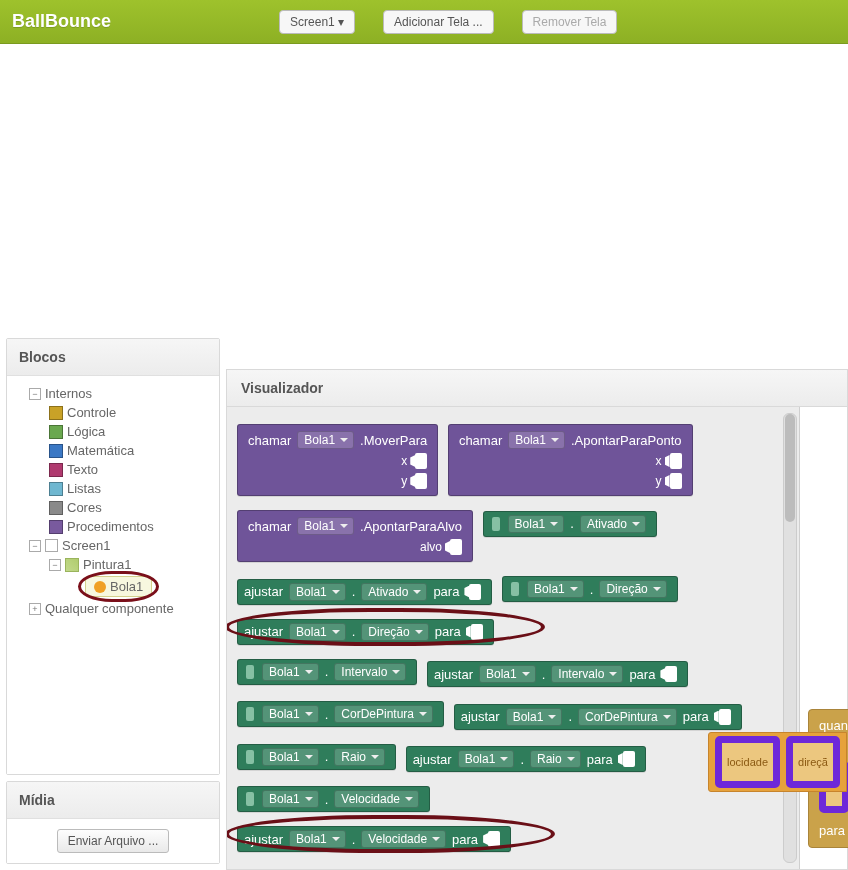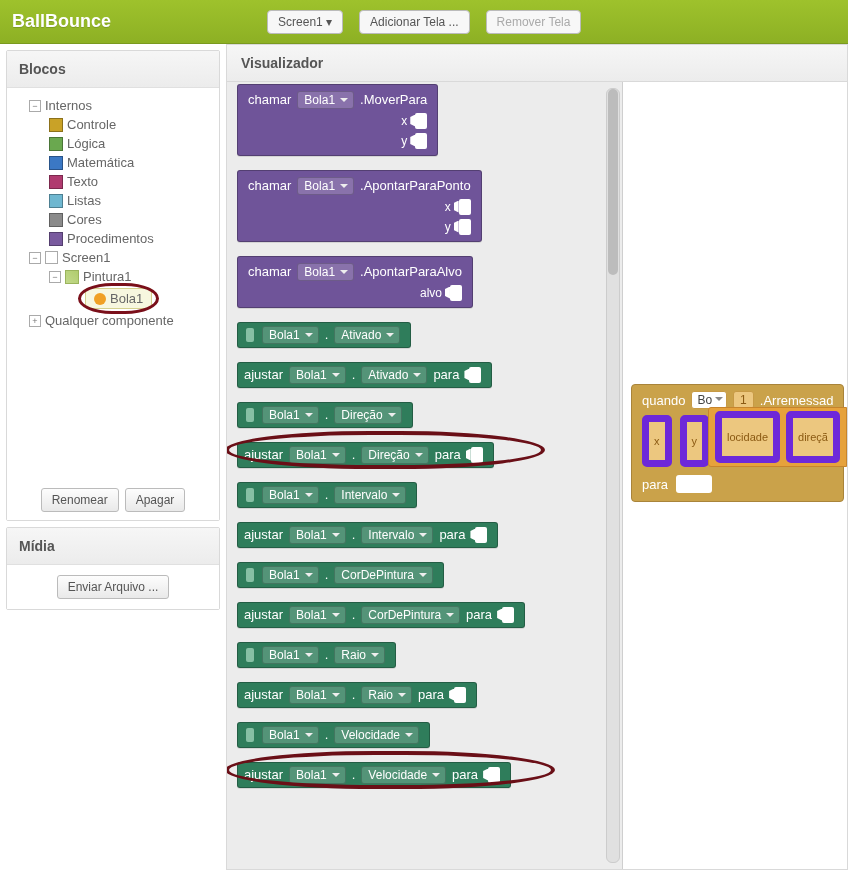--- a/index.html
+++ b/index.html
@@ -1,41 +1,41 @@
 <!DOCTYPE html>
 <html><head>
 <meta charset="utf-8">
 <style>
   * { box-sizing: border-box; margin: 0; padding: 0; }
   body { font-family: "Helvetica Neue", Arial, sans-serif; font-size: 13px; background: #fff; width: 848px; height: 870px; overflow: hidden; }
-  .header { background: linear-gradient(#9ec22c, #8db024); height: 44px; display: flex; align-items: center; padding: 0 12px; gap: 16px; border-bottom: 1px solid #7a9a1f; }
+  .header { background: linear-gradient(#9ec22c, #8db024); height: 44px; display: flex; align-items: center; padding: 0 12px; gap: 28px; border-bottom: 1px solid #7a9a1f; }
   .app-title { color: #fff; font-weight: bold; font-size: 18px; text-shadow: 0 1px 0 rgba(0,0,0,0.15); margin-right: 140px; }
   .header-btn { background: #f7f7f7; border: 1px solid #bbb; border-radius: 4px; padding: 4px 10px; font-size: 12px; color: #555; cursor: pointer; }
   .header-btn:disabled { color: #aaa; cursor: default; }
-  .layout { display: flex; height: calc(870px - 44px); }
+  .layout { display: flex; height: calc(870px - 44px); align-items: flex-end; }
   .left-col { width: 226px; flex-shrink: 0; padding: 6px; display: flex; flex-direction: column; gap: 6px; }
   .panel { background: #f2f2f2; border: 1px solid #d9d9d9; border-radius: 2px; }
   .panel-header { font-weight: bold; color: #555; font-size: 14px; padding: 10px 12px; border-bottom: 1px solid #e0e0e0; background: linear-gradient(#f6f6f6,#ececec); }
   .panel-body { background: #fff; padding: 8px 6px 6px 6px; }
   .tree { font-size: 13px; color: #666; }
   .tree-row { display: flex; align-items: center; gap: 4px; padding: 2px 0; white-space: nowrap; }
   .tree-indent1 { padding-left: 16px; }
   .tree-indent2 { padding-left: 36px; }
   .tree-indent4 { padding-left: 72px; }
   .toggle { width: 12px; height: 12px; border: 1px solid #aaa; font-size: 9px; line-height: 10px; text-align: center; cursor: pointer; color:#777; }
   .color-sq { width: 14px; height: 14px; border: 1px solid rgba(0,0,0,0.3); display: inline-block; }
   .circled { position: relative; }
   .circled::after { content:""; position:absolute; left:-8px; right:-8px; top:-6px; bottom:-6px; border:3px solid #7a0f1a; border-radius: 50%/60%; pointer-events:none; }
   .btn-row { display:flex; justify-content:center; gap:6px; padding:8px 0 2px 0; }
   .small-btn { background: linear-gradient(#fdfdfd,#e9e9e9); border:1px solid #bbb; border-radius:3px; padding:4px 10px; font-size:12px; color:#555; cursor:pointer; }
   .upload-btn-wrap { display:flex; justify-content:center; padding:10px 0; background:#fff; }
   .right-col { flex: 1; display:flex; flex-direction:column; }
   .viz-header { font-weight:bold; color:#555; font-size:14px; padding:10px 14px; background:linear-gradient(#f6f6f6,#ececec); border:1px solid #d9d9d9; border-bottom:none; }
   .workspace-wrap { flex:1; position:relative; border:1px solid #d9d9d9; background:#fdfdfd; display:flex; }
-  .flyout { width:396px; background:#ececec; border-right:1px solid #cfcfcf; padding:10px 10px 10px 4px; position:relative; overflow:hidden; }
+  .flyout { width:573px; background:#ececec; border-right:1px solid #cfcfcf; padding:10px 10px 10px 4px; position:relative; overflow:hidden; }
   .scrollbar { position:absolute; right:2px; top:6px; width:14px; bottom:6px; background:#e0e0e0; border:1px solid #ccc; border-radius:6px; }
   .scrollbar-thumb { position:absolute; left:1px; right:1px; top:0; height:24%; background:#bcbcbc; border-radius:6px; }
   .canvas { flex:1; background:#fff; position:relative; }
   .block { position:relative; border-radius:3px 3px 3px 3px; border:1px solid rgba(0,0,0,0.25); color:#fff; font-size:13px; padding:3px 10px 3px 8px; margin:7px 0 7px 6px; display:inline-flex; align-items:center; gap:6px; box-shadow: 0 1px 0 rgba(0,0,0,0.1); }
   .block.purple-stack { background:#6f5499; padding:6px 10px; display:inline-flex; flex-direction:column; align-items:flex-end; gap:4px; }
   .purple-stack .top-row { display:flex; align-items:center; gap:6px; align-self:stretch; }
   .block.getter { background:#2f7d5b; }
   .block.setter { background:#2f7d5b; padding-left:6px; }
   .notch-left { width:8px; height:14px; background:#86c0a4; border-radius:2px; margin-right:2px; display:inline-block; }
   .purple-stack .plug-right::after, .purple-stack .slot::after { opacity:.95; }
@@ -121,24 +121,20 @@
               <span style="width:12px;height:12px;border-radius:50%;background:#f0a024;display:inline-block"></span>
               <span>Bola1</span>
             </span>
           </div>
           <div class="tree-row tree-indent1">
             <span class="toggle">+</span>
             <span>Qualquer componente</span>
           </div>
         </div>
         <div style="height:150px"></div>
-        <div class="btn-row">
-          <button class="small-btn">Renomear</button>
-          <button class="small-btn">Apagar</button>
-        </div>
       </div>
     </div>
 
     <div class="panel">
       <div class="panel-header">Mídia</div>
       <div class="upload-btn-wrap">
         <button class="small-btn">Enviar Arquivo ...</button>
       </div>
     </div>
   </div>

